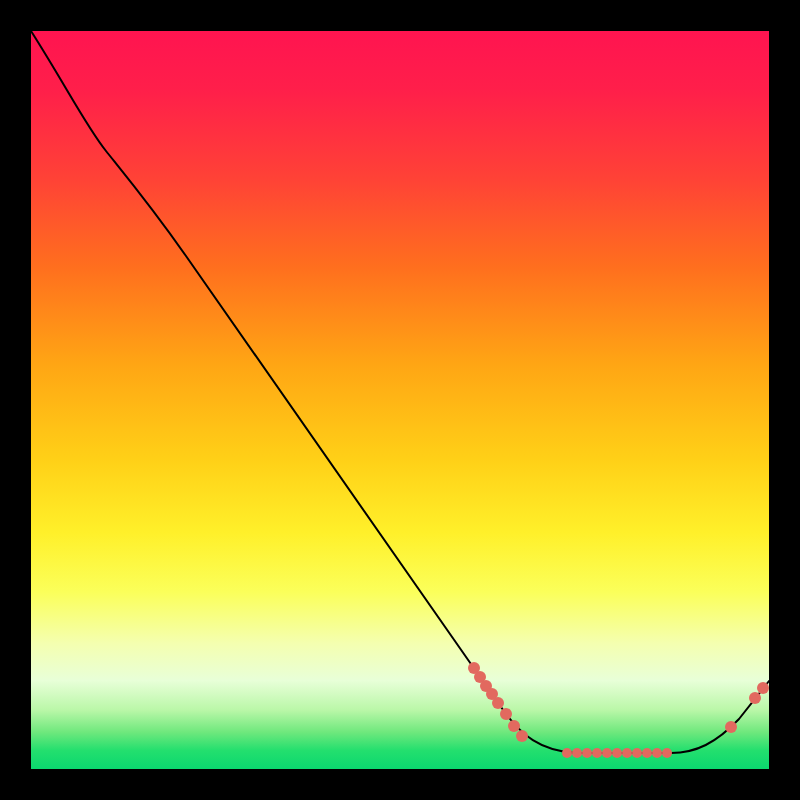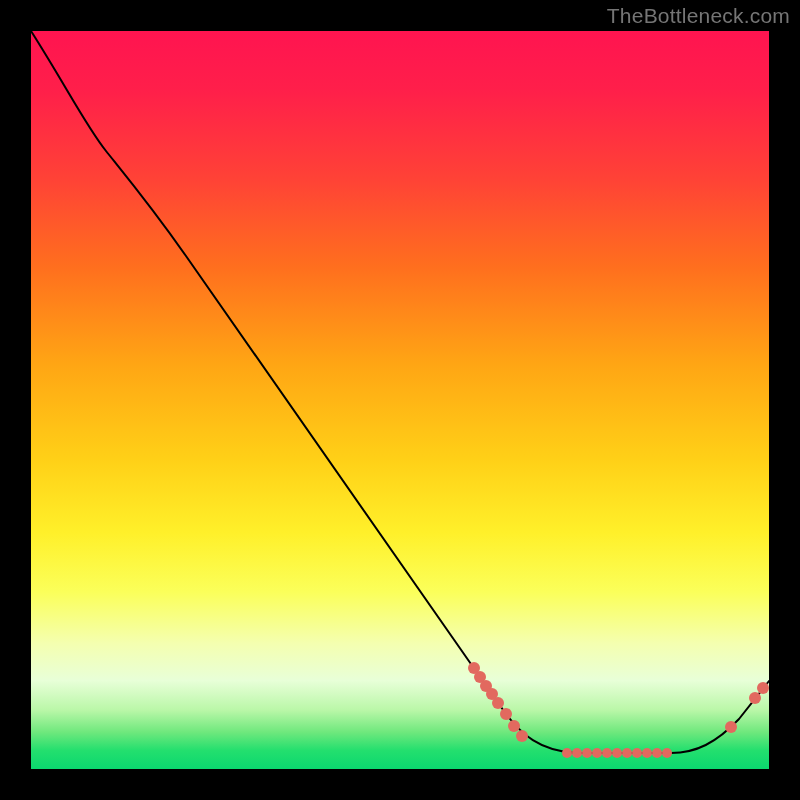--- a/index.html
+++ b/index.html
@@ -66,21 +66,20 @@
     stroke-linecap: round;
   }
   .dot {
     fill: #e2695f;
   }
 </style>
 </head>
 <body>
 <div class="wrap">
 
-  <div class="watermark">TheBottleneck.com</div>
 
   <div class="plot">
     <svg class="curve" viewBox="0 0 738 738">
 
       <path class="line" d="M 0 0
                C 35 55, 55 95, 75 120
                C 95 145, 120 175, 155 225
                L 470 676
                C 490 705, 510 720, 545 722
                L 640 722

